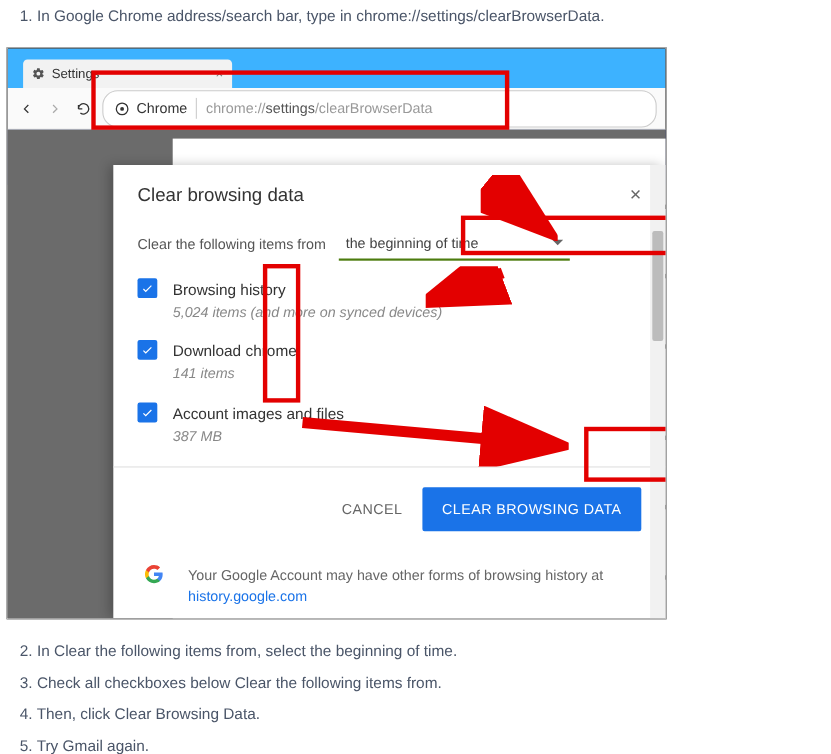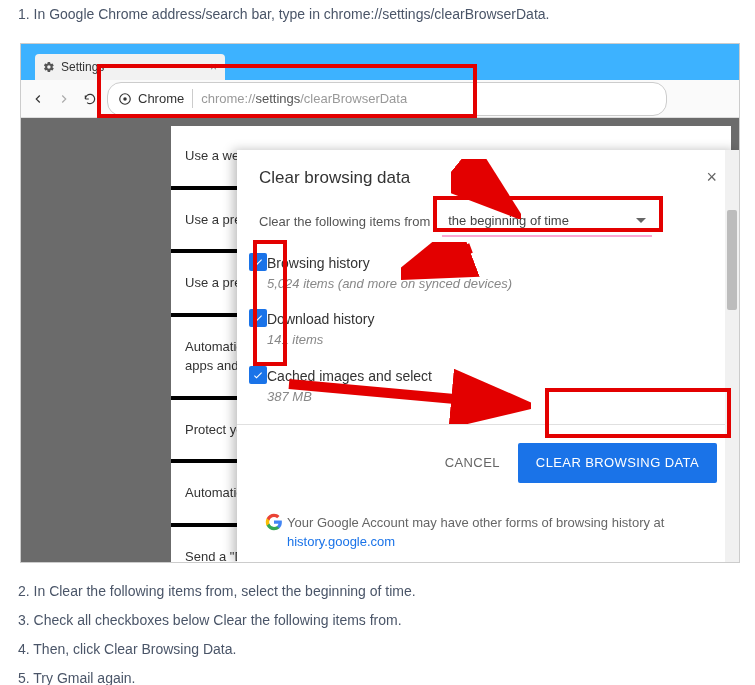--- a/index.html
+++ b/index.html
@@ -7,25 +7,25 @@
     font-family: -apple-system, BlinkMacSystemFont, "Segoe UI", Arial, sans-serif;
     background: #fff;
     width: 755px;
     color: #4a5568;
     font-size: 14px;
     line-height: 1.5;
   }
   .step { padding: 4px 18px 4px 18px; color: #4a5568; font-size: 14px; }
 
   .browser-capture {
-    margin: 14px 18px 14px 20px;
+    margin: 14px 18px 14px 6px;
     border: 1px solid #ccc;
     background: #000000;
     position: relative;
-    width: 720px;
+    width: 600px;
     height: 520px;
     overflow: hidden;
   }
 
   
   .tab-strip {
     height: 36px;
     background: #3db2ff;
     position: relative;
   }
@@ -142,51 +142,51 @@
   .dlg-header {
     display:flex; align-items:center; justify-content:space-between;
     padding: 14px 22px 8px 22px;
   }
   .dlg-title { font-size: 17px; color:#333; }
   .dlg-close { color:#666; font-size:18px; }
 
   .dlg-row { padding: 8px 22px; font-size:13px; color:#555; display:flex; align-items:center; gap:12px; }
   .time-select {
     flex:1;
-    border-bottom: 2px solid #f9a8d4;
+    border-bottom: 2px solid #4d7c0f;
     padding: 4px 6px 4px 6px;
     display:flex; align-items:center; justify-content:space-between;
     color:#444;
     max-width: 210px;
   }
   .triangle-down {
     width:0; height:0; border-left:5px solid transparent; border-right:5px solid transparent; border-top:5px solid #666;
   }
 
-  .opt { display:flex; align-items:flex-start; padding: 8px 12px; }
+  .opt { display:flex; align-items:flex-start; gap:14px; padding: 8px 22px; }
   .cbx {
     width:18px; height:18px; background:#1a73e8; border-radius:2px; display:flex; align-items:center; justify-content:center; flex-shrink:0;
   }
   .cbx svg { width:12px; height:12px; fill:#fff; }
   .opt-text { color:#333; font-size:14px; }
   .opt-sub { color:#888; font-size:13px;font-style:italic; }
 
   .dlg-actions {
     border-top:1px solid #e0e0e0;
     margin-top:10px;
     padding: 18px 22px;
     display:flex; justify-content:flex-end; gap:18px; align-items:center;
   }
   .btn-cancel { color:#666; font-size:13px; letter-spacing:.4px; }
   .btn-primary {
     background:#1a73e8; color:#fff; padding:10px 18px; font-size:13px; letter-spacing:.4px; border-radius:2px;
     font-weight:500;
   }
 
-  .dlg-info { display:flex; gap:4px; padding: 12px 28px; font-size:13px; color:#666; }
+  .dlg-info { display:flex; gap:22px; padding: 12px 28px; font-size:13px; color:#666; }
   .dlg-info .icon { flex-shrink:0; }
   .link { color:#1a73e8; }
 
   
   .ann-box {
     position:absolute;
     border:4px solid #e30000;
     pointer-events:none;
   }
   
@@ -305,32 +305,32 @@
         <div class="opt-sub">5,024 items (and more on synced devices)</div>
       </div>
     </div>
     <div class="opt">
       <div class="cbx">
           <svg viewBox="0 0 24 24">
             <path d="M9 16.2l-3.5-3.5L4 14.2 9 19.2 20 8.2l-1.5-1.5z"></path>
           </svg>
         </div>
       <div>
-        <div class="opt-text">Download history</div>
+        <div class="opt-text">Download chrome</div>
         <div class="opt-sub">141 items</div>
       </div>
     </div>
     <div class="opt">
       <div class="cbx">
           <svg viewBox="0 0 24 24">
             <path d="M9 16.2l-3.5-3.5L4 14.2 9 19.2 20 8.2l-1.5-1.5z"></path>
           </svg>
         </div>
       <div>
-        <div class="opt-text">Cached images and select</div>
+        <div class="opt-text">Account images and files</div>
         <div class="opt-sub">387 MB</div>
       </div>
     </div>
 
     <div class="dlg-actions">
       <div class="btn-cancel">CANCEL</div>
       <div class="btn-primary">CLEAR BROWSING DATA</div>
     </div>
 
     <div class="dlg-info">

